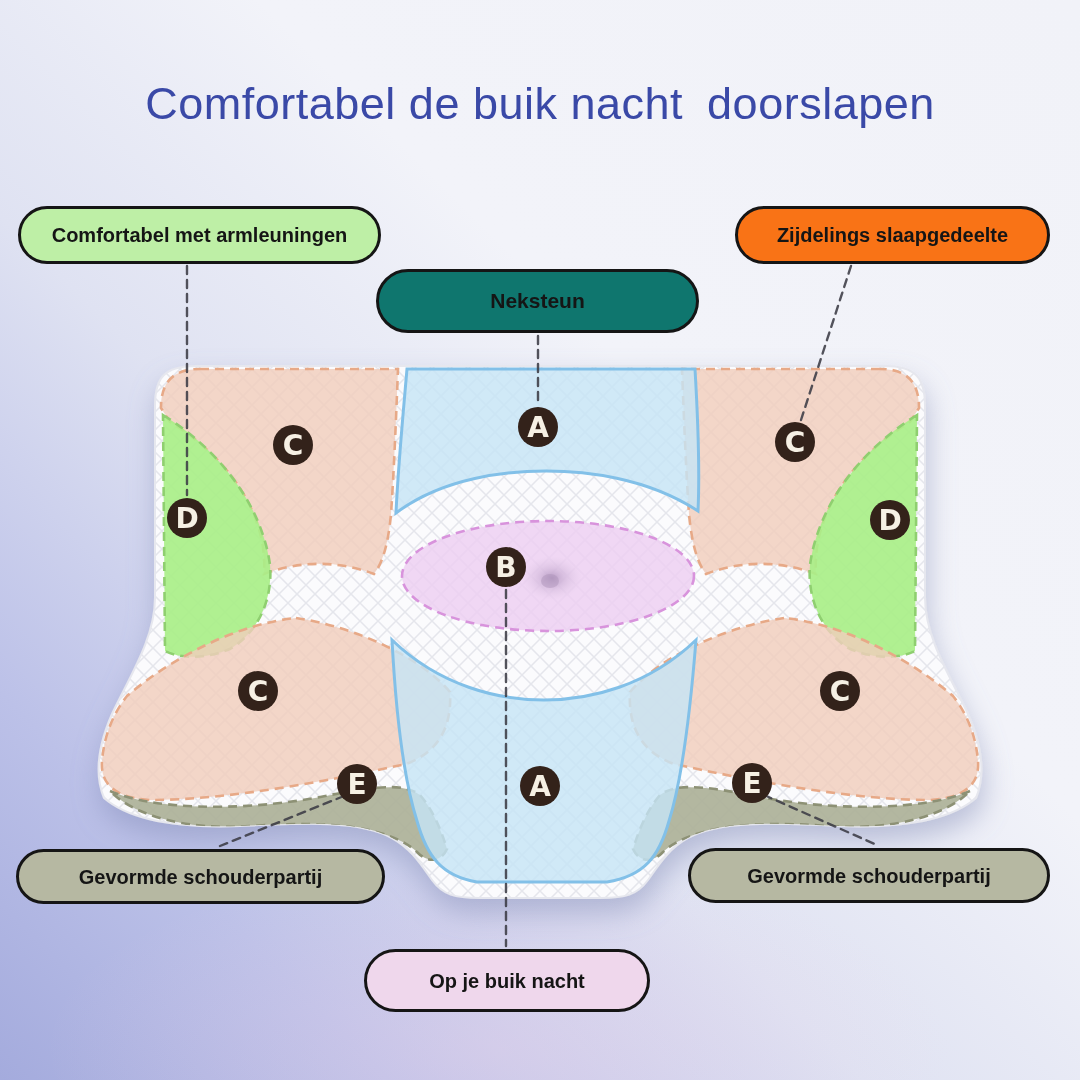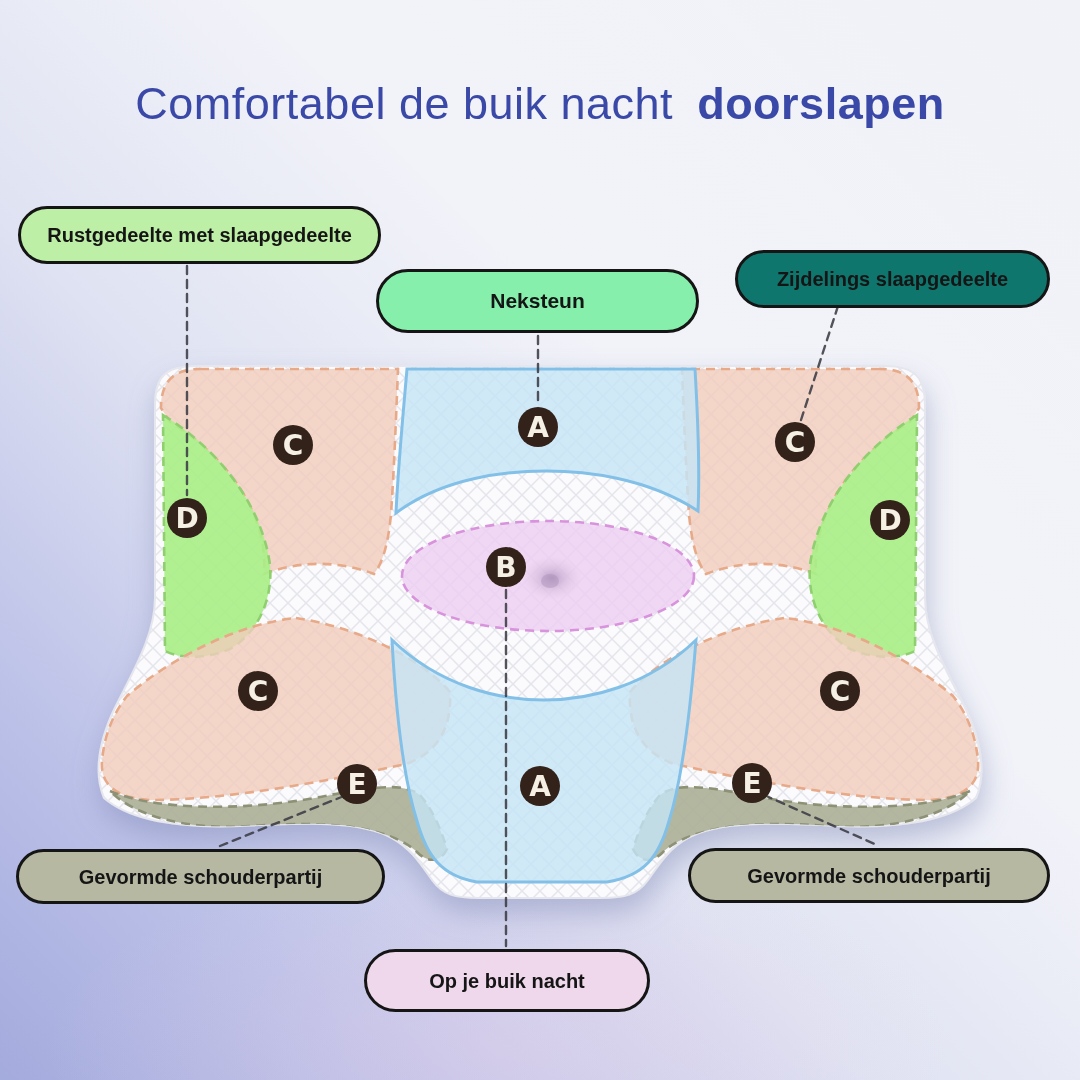--- a/index.html
+++ b/index.html
@@ -10,21 +10,21 @@
       radial-gradient(ellipse 60% 25% at 46% 97%, rgba(236,208,232,.35), rgba(236,208,232,0) 70%),
       linear-gradient(to top right,#a4abdd 0%,#bcc1e8 18%,#dfe2f2 40%,#f2f3f9 62%,#f1f2f8 100%);
   }
   .title{
     position:absolute;top:78px;left:0;right:0;
     text-align:center;
     font-size:45px;color:#3A49A7;letter-spacing:.5px;
     white-space:nowrap;
   }
   .title .regular{font-weight:400;}
-  .title .bold{font-weight:700;margin-left:11px;}
+  .title .bold{font-weight:400;margin-left:11px;}
   svg.scene{position:absolute;left:0;top:0;}
   .pill{
     position:absolute;box-sizing:border-box;
     border:3px solid #151515;border-radius:40px;
     display:flex;align-items:center;justify-content:center;
     font-weight:700;font-size:20px;color:#151515;text-align:center;
     line-height:1.1;
   }
   .pill-armrest{left:18px;top:206px;width:363px;height:58px;}
   .pill-neck{left:376px;top:269px;width:323px;height:64px;font-size:21px;}
@@ -154,26 +154,26 @@
     </g>
   </g>
 </svg>
 
 <div class="title">
   <span class="regular">Comfortabel de buik nacht</span>
   <span class="bold">doorslapen</span>
 </div>
 
 <div class="pill pill-armrest" style="background: rgb(190, 239, 166);">
-  <span>Rustgedeelte met slaapgedeelte</span>
+  <span>Comfortabel met armleuningen</span>
 </div>
-<div class="pill pill-neck" style="background: #86efac;">
+<div class="pill pill-neck" style="background: #0f766e;">
   <span>Neksteun</span>
 </div>
-<div class="pill pill-side" style="background: #0f766e; margin-top: 44px;">
+<div class="pill pill-side" style="background: #f97316;">
   <span>Zijdelings slaapgedeelte</span>
 </div>
 <div class="pill pill-shoulder-l" style="background: rgb(182, 184, 162);">
   <span>Gevormde schouderpartij</span>
 </div>
 <div class="pill pill-shoulder-r" style="background: rgb(182, 184, 162);">
   <span>Gevormde schouderpartij</span>
 </div>
 <div class="pill pill-stomach" style="background: rgb(239, 215, 236);">
   <span>Op je buik nacht</span>

